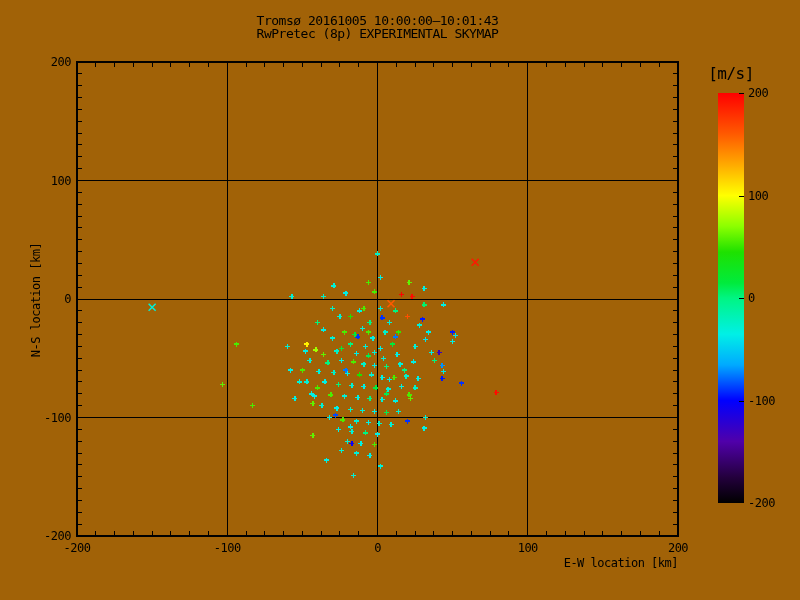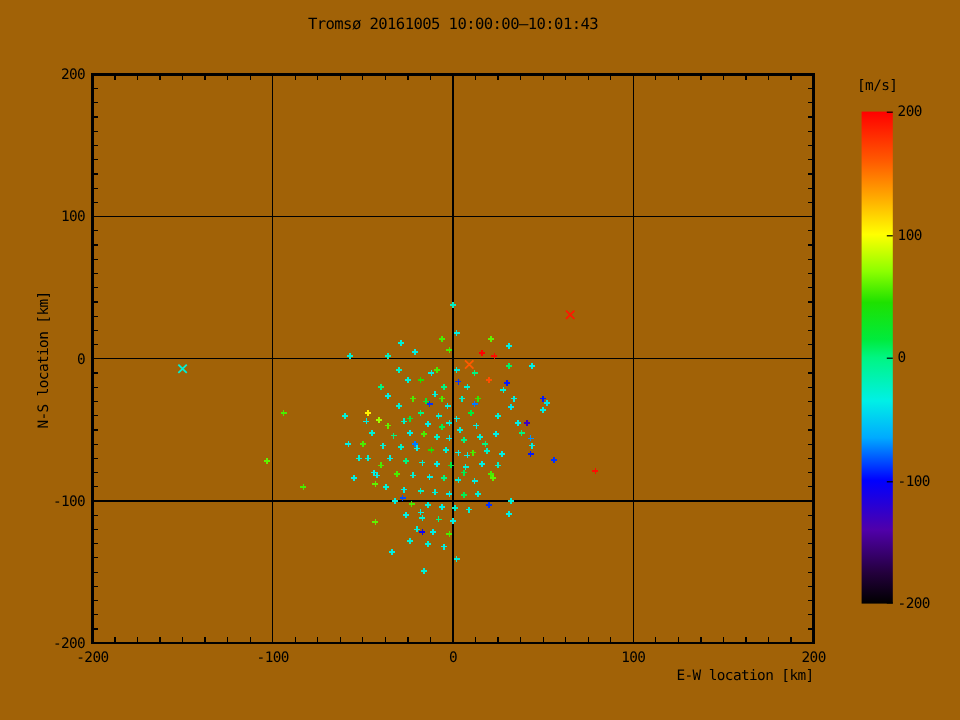--- a/index.html
+++ b/index.html
@@ -14,36 +14,37 @@
   .xlabel{
     position:absolute;left:77px;top:556px;width:601px;text-align:right;
     font-size:12px;letter-spacing:-0.5px;
   }
   .ylabel{
     position:absolute;left:36px;top:300px;font-size:12px;letter-spacing:-0.5px;white-space:nowrap;
     transform:translate(-50%,-50%) rotate(-90deg);
   }
   .cb-label{
     position:absolute;left:731px;top:64px;transform:translateX(-50%);
-    font-size:12px;letter-spacing:-0.5px;white-space:nowrap;
+    font-size:16px;letter-spacing:-0.5px;white-space:nowrap;
   }
   #colorbar{
     position:absolute;left:718px;top:93px;width:26px;height:410px;
   }
   .cb-tick{position:absolute;width:5px;height:1px;background:#000;}
   .cb-tick-label{position:absolute;font-size:12px;letter-spacing:-0.5px;transform:translateY(-50%);white-space:nowrap;}
   svg text{font-family:"DejaVu Sans Mono","Liberation Mono",monospace;font-size:12px;letter-spacing:-0.5px;}
 </style>
 </head>
 <body>
 
 <div class="canvas">
 
   <div class="title-block">
     <div class="title-line">Tromsø 20161005 10:00:00–10:01:43</div>
+    <div class="title-line">RwPretec (8p) EXPERIMENTAL SKYMAP</div>
   </div>
 
   <svg id="plot" width="800" height="600" style="position:absolute;left:0;top:0;">
       <line x1="227.25" y1="62" x2="227.25" y2="536" stroke="#000000" stroke-width="1" shape-rendering="crispEdges"></line>
       <line x1="77" y1="417.5" x2="678" y2="417.5" stroke="#000000" stroke-width="1" shape-rendering="crispEdges"></line>
       <line x1="377.5" y1="62" x2="377.5" y2="536" stroke="#000000" stroke-width="1" shape-rendering="crispEdges"></line>
       <line x1="77" y1="299" x2="678" y2="299" stroke="#000000" stroke-width="1" shape-rendering="crispEdges"></line>
       <line x1="527.75" y1="62" x2="527.75" y2="536" stroke="#000000" stroke-width="1" shape-rendering="crispEdges"></line>
       <line x1="77" y1="180.5" x2="678" y2="180.5" stroke="#000000" stroke-width="1" shape-rendering="crispEdges"></line>
       <line x1="77" y1="536" x2="77" y2="527" stroke="#000000" stroke-width="1" shape-rendering="crispEdges"></line>

